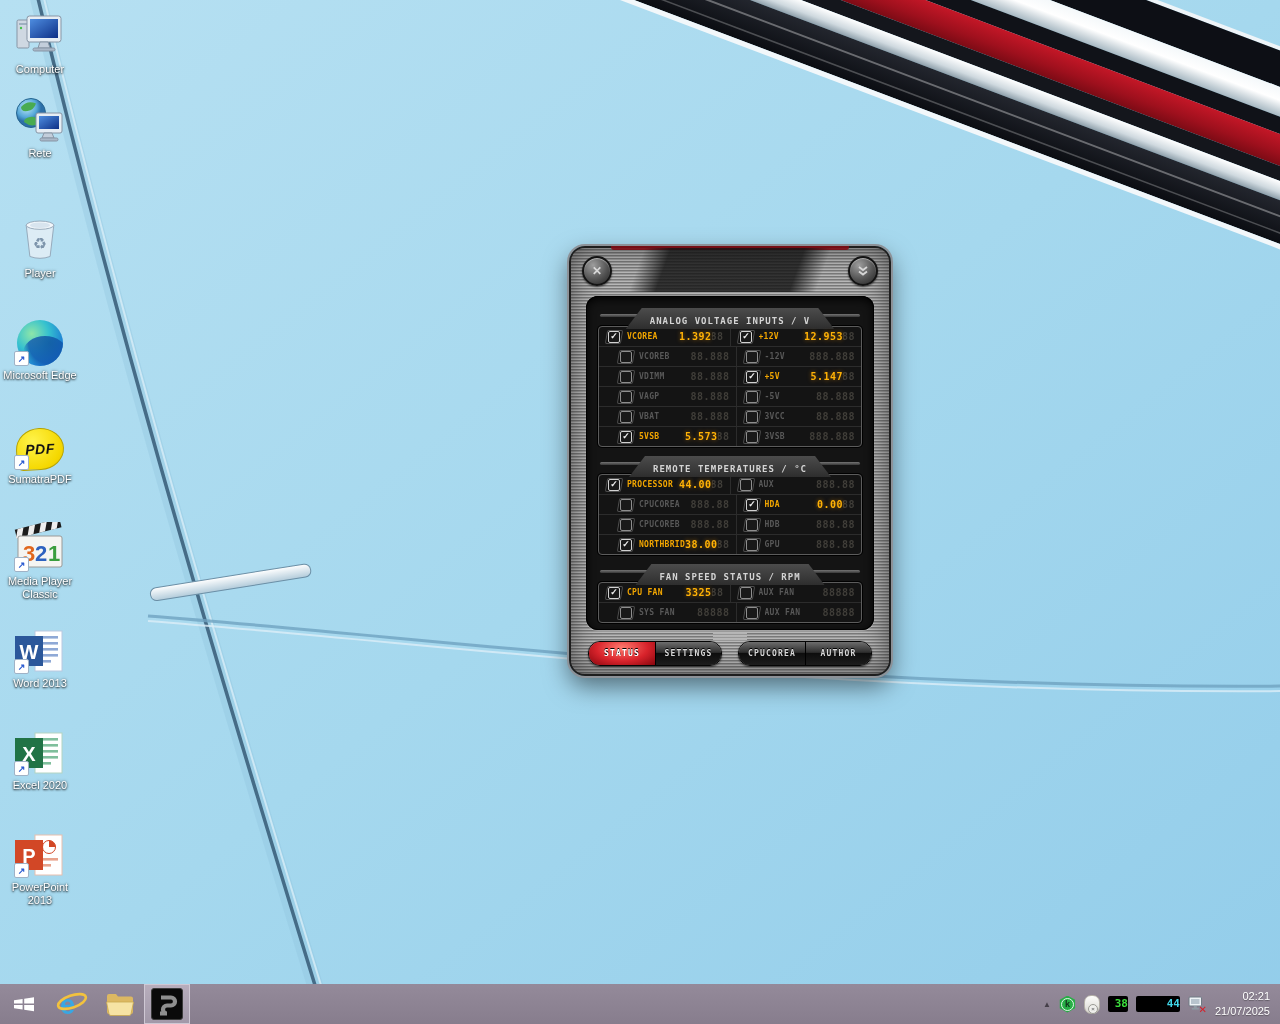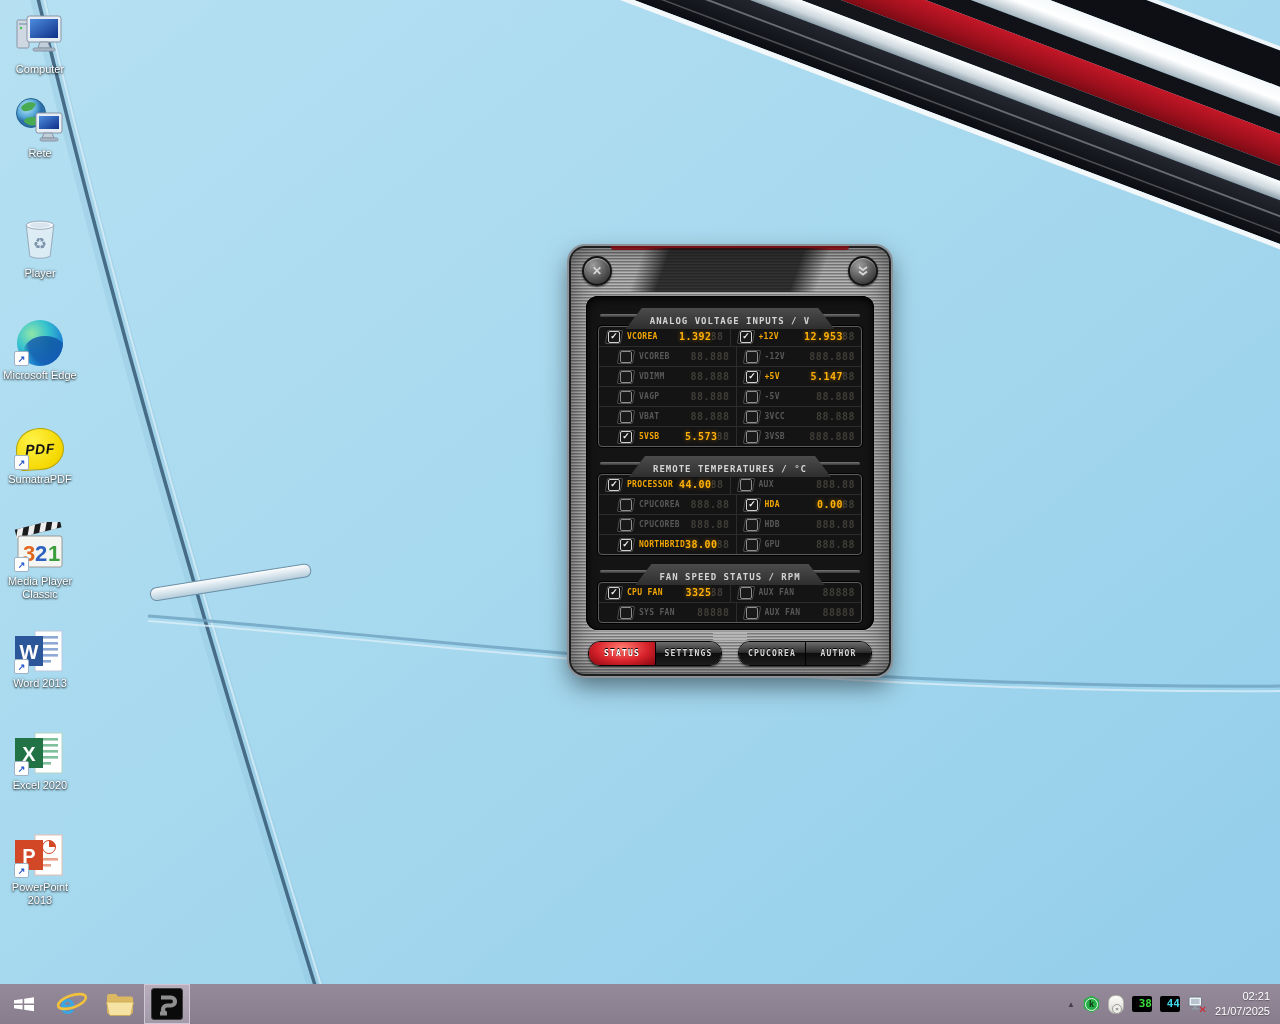--- a/index.html
+++ b/index.html
@@ -112,21 +112,21 @@
   .khex i{width:11px;height:11px;border:1px solid #e4f6ea;border-radius:50%;
       font:bold 9px/11px "Liberation Sans",sans-serif;font-style:normal;color:#10331b;text-align:center;}
   .wmouse{width:14px;height:17px;border-radius:7px 7px 7px 7px;cursor:pointer;position:relative;
       background:linear-gradient(180deg,#fdfdfb,#d8d6d0);border:1px solid #b4b0a8;}
   .wmouse i{position:absolute;left:3px;bottom:-1px;width:8px;height:8px;border-radius:50%;
       background:#efefec;border:1px solid #9a9a94;font:bold 6px/8px "Liberation Sans",sans-serif;
       font-style:normal;color:#777;text-align:center;}
   .badge{width:20px;height:16px;background:#000;border-radius:2px;cursor:pointer;
       font:bold 11px/16px "DejaVu Sans Mono",monospace;text-align:right;}
   .badge.green{color:#3ce03c;}
-  .badge.cyan{color:#3fd6e8;}
+  .badge.cyan{color:#3fd6e8;padding-left:24px;}
   .netico{cursor:pointer;display:flex;}
   .clock{color:#fff;font-size:11px;text-align:right;line-height:1.35;cursor:pointer;
       text-shadow:0 1px 1px rgba(0,0,0,.35);}
 </style>
 </head>
 <body>
 
 <svg class="wallpaper" width="1280" height="1024" viewBox="0 0 1280 1024">
   <defs>
     <linearGradient id="sky" x1="0" y1="0" x2="1" y2="1">

